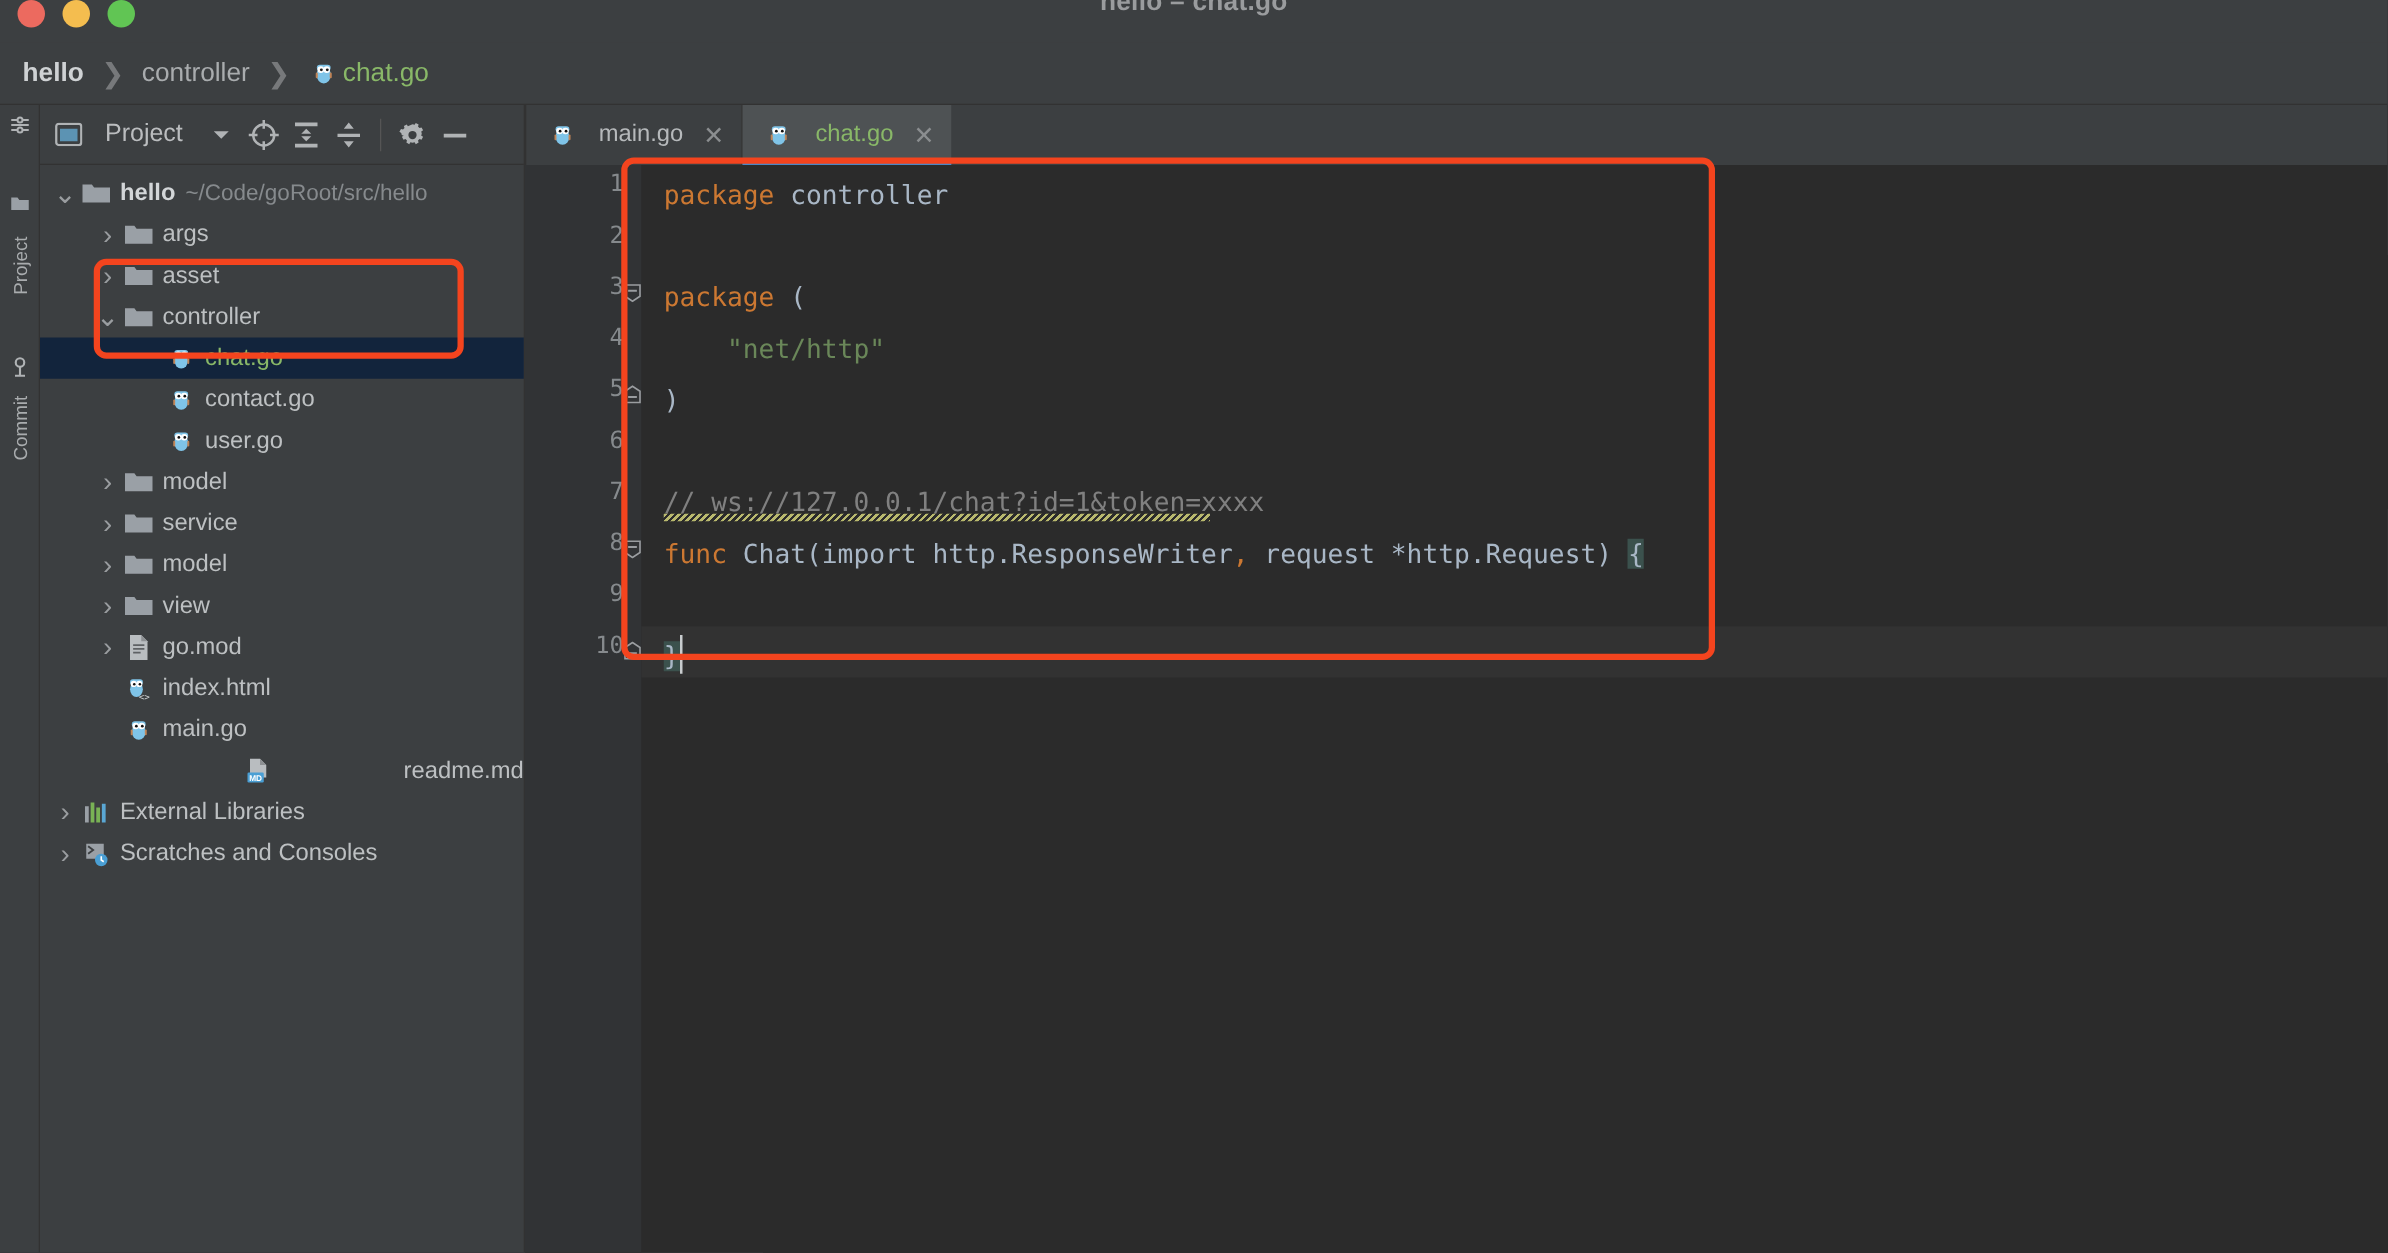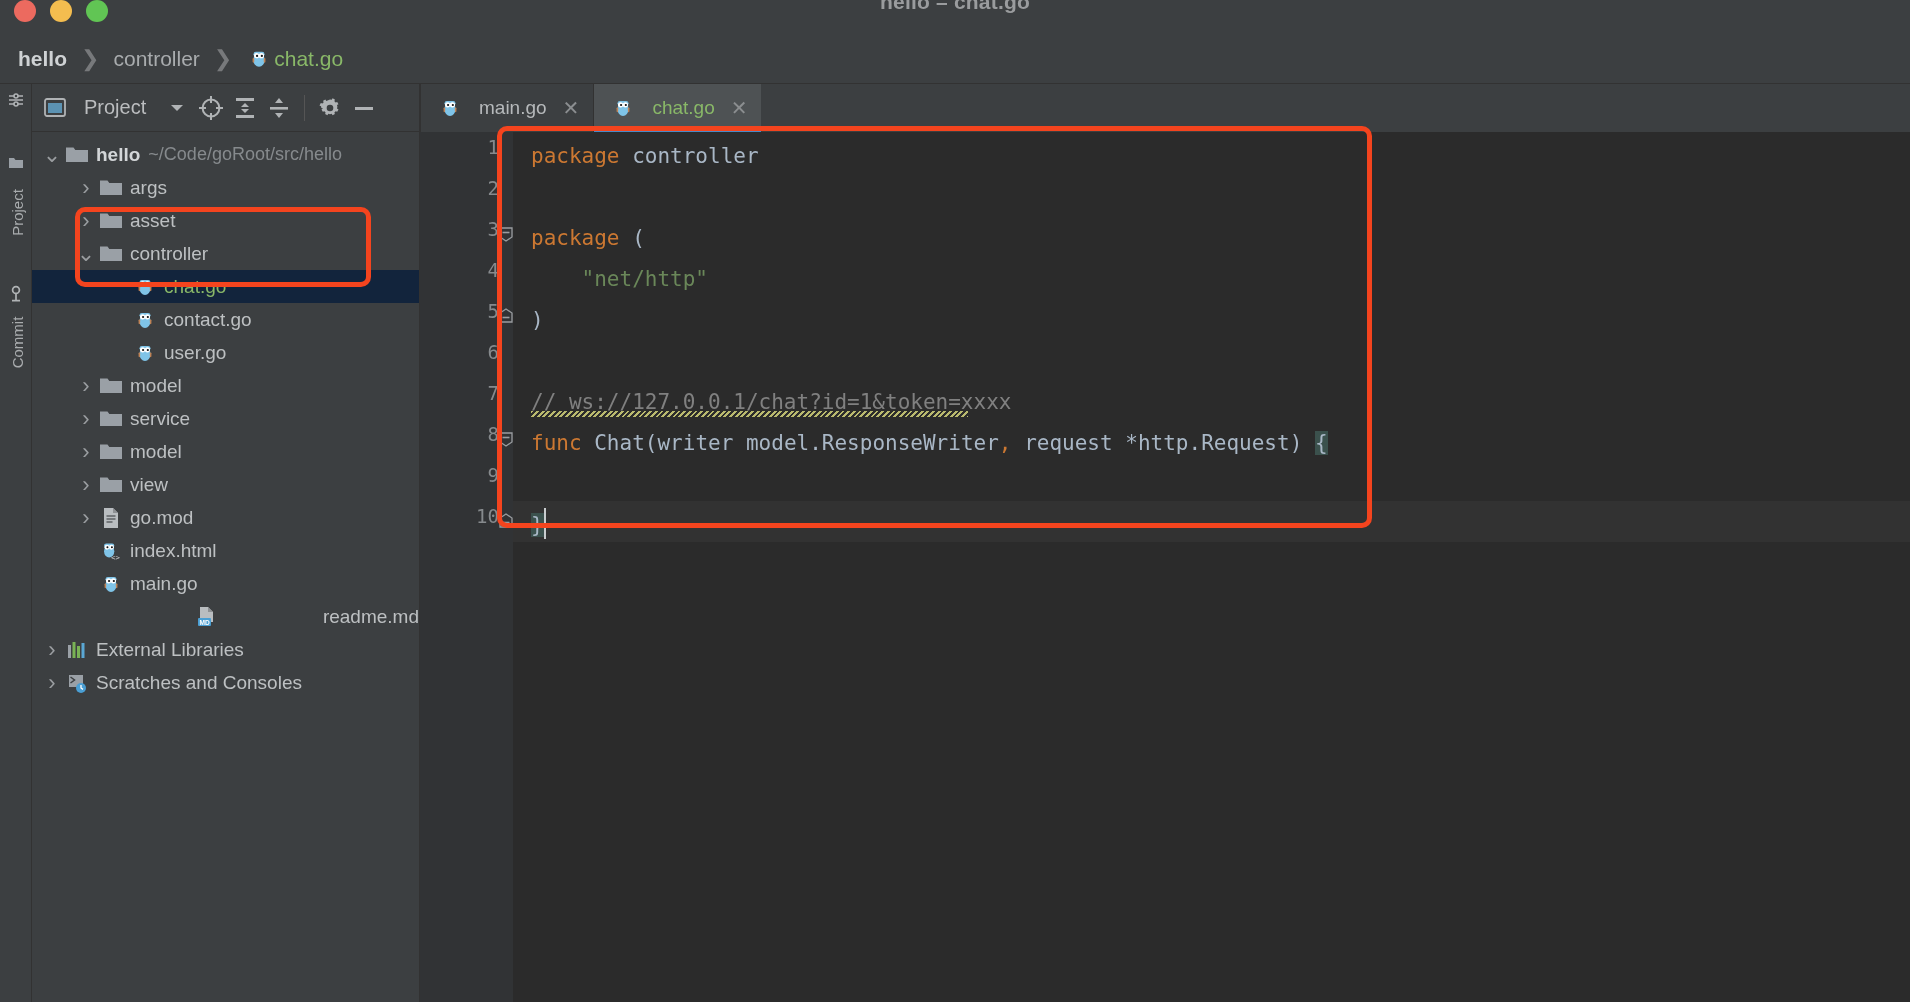--- a/index.html
+++ b/index.html
@@ -506,21 +506,21 @@
             </svg></div>
         </div>
       <div class="codelines" id="codelines">
           <div class="cl" style="top: 4px;"><span class="k">package </span><span class="p">controller</span></div>
           <div class="cl" style="top: 45px;"></div>
           <div class="cl" style="top: 86px;"><span class="k">package </span><span class="b">(</span></div>
           <div class="cl" style="top: 127px;"><span class="s">    "net/http"</span></div>
           <div class="cl" style="top: 168px;"><span class="b">)</span></div>
           <div class="cl" style="top: 209px;"></div>
           <div class="cl" style="top: 250px;"><span class="c">// ws://127.0.0.1/chat?id=1&amp;token=xxxx</span></div>
-          <div class="cl" style="top: 291px;"><span class="k">func </span><span class="p">Chat</span><span class="b">(</span><span class="p">writer model.ResponseWriter</span><span class="k">,</span><span class="p"> request *http.Request</span><span class="b">)</span><span class="p"> </span><span class="brace-hl">{</span></div>
+          <div class="cl" style="top: 291px;"><span class="k">func </span><span class="p">Chat</span><span class="b">(</span><span class="p">import http.ResponseWriter</span><span class="k">,</span><span class="p"> request *http.Request</span><span class="b">)</span><span class="p"> </span><span class="brace-hl">{</span></div>
           <div class="cl" style="top: 332px;"></div>
           <div class="cl" style="top: 373px;"><span class="brace-hl">}</span></div>
         </div>
     <div class="squig" style="left: 111px; top: 279px; width: 437px;"></div>
         <div class="caret" style="left: 124px; top: 376px; height: 31px;"></div>
       </div>
   </div>
 
   <div class="annot" style="left:75px; top:207px; width:296px; height:80px;"></div>
   <div class="annot" style="left:497px; top:126px; width:875px; height:402px;"></div>

